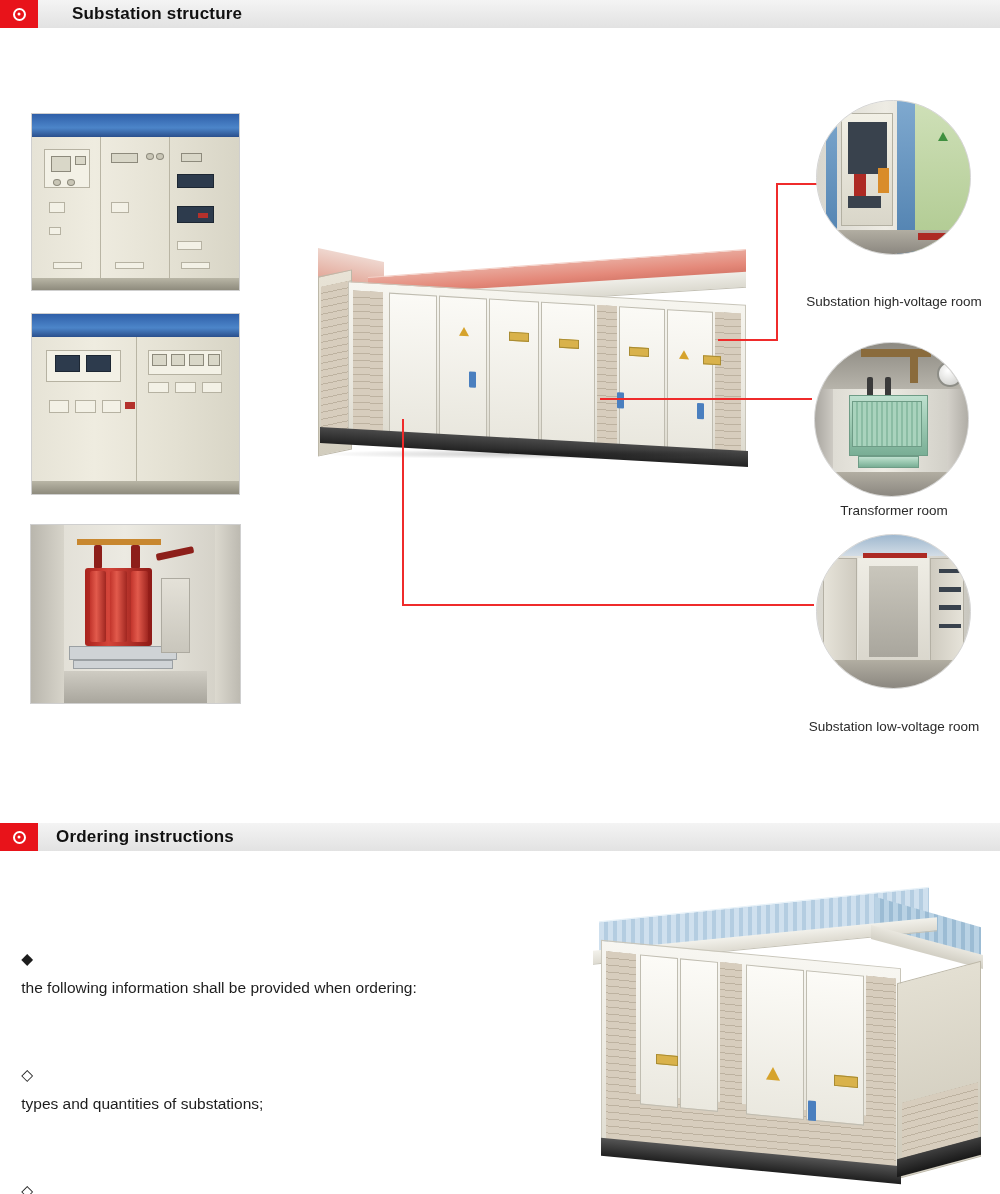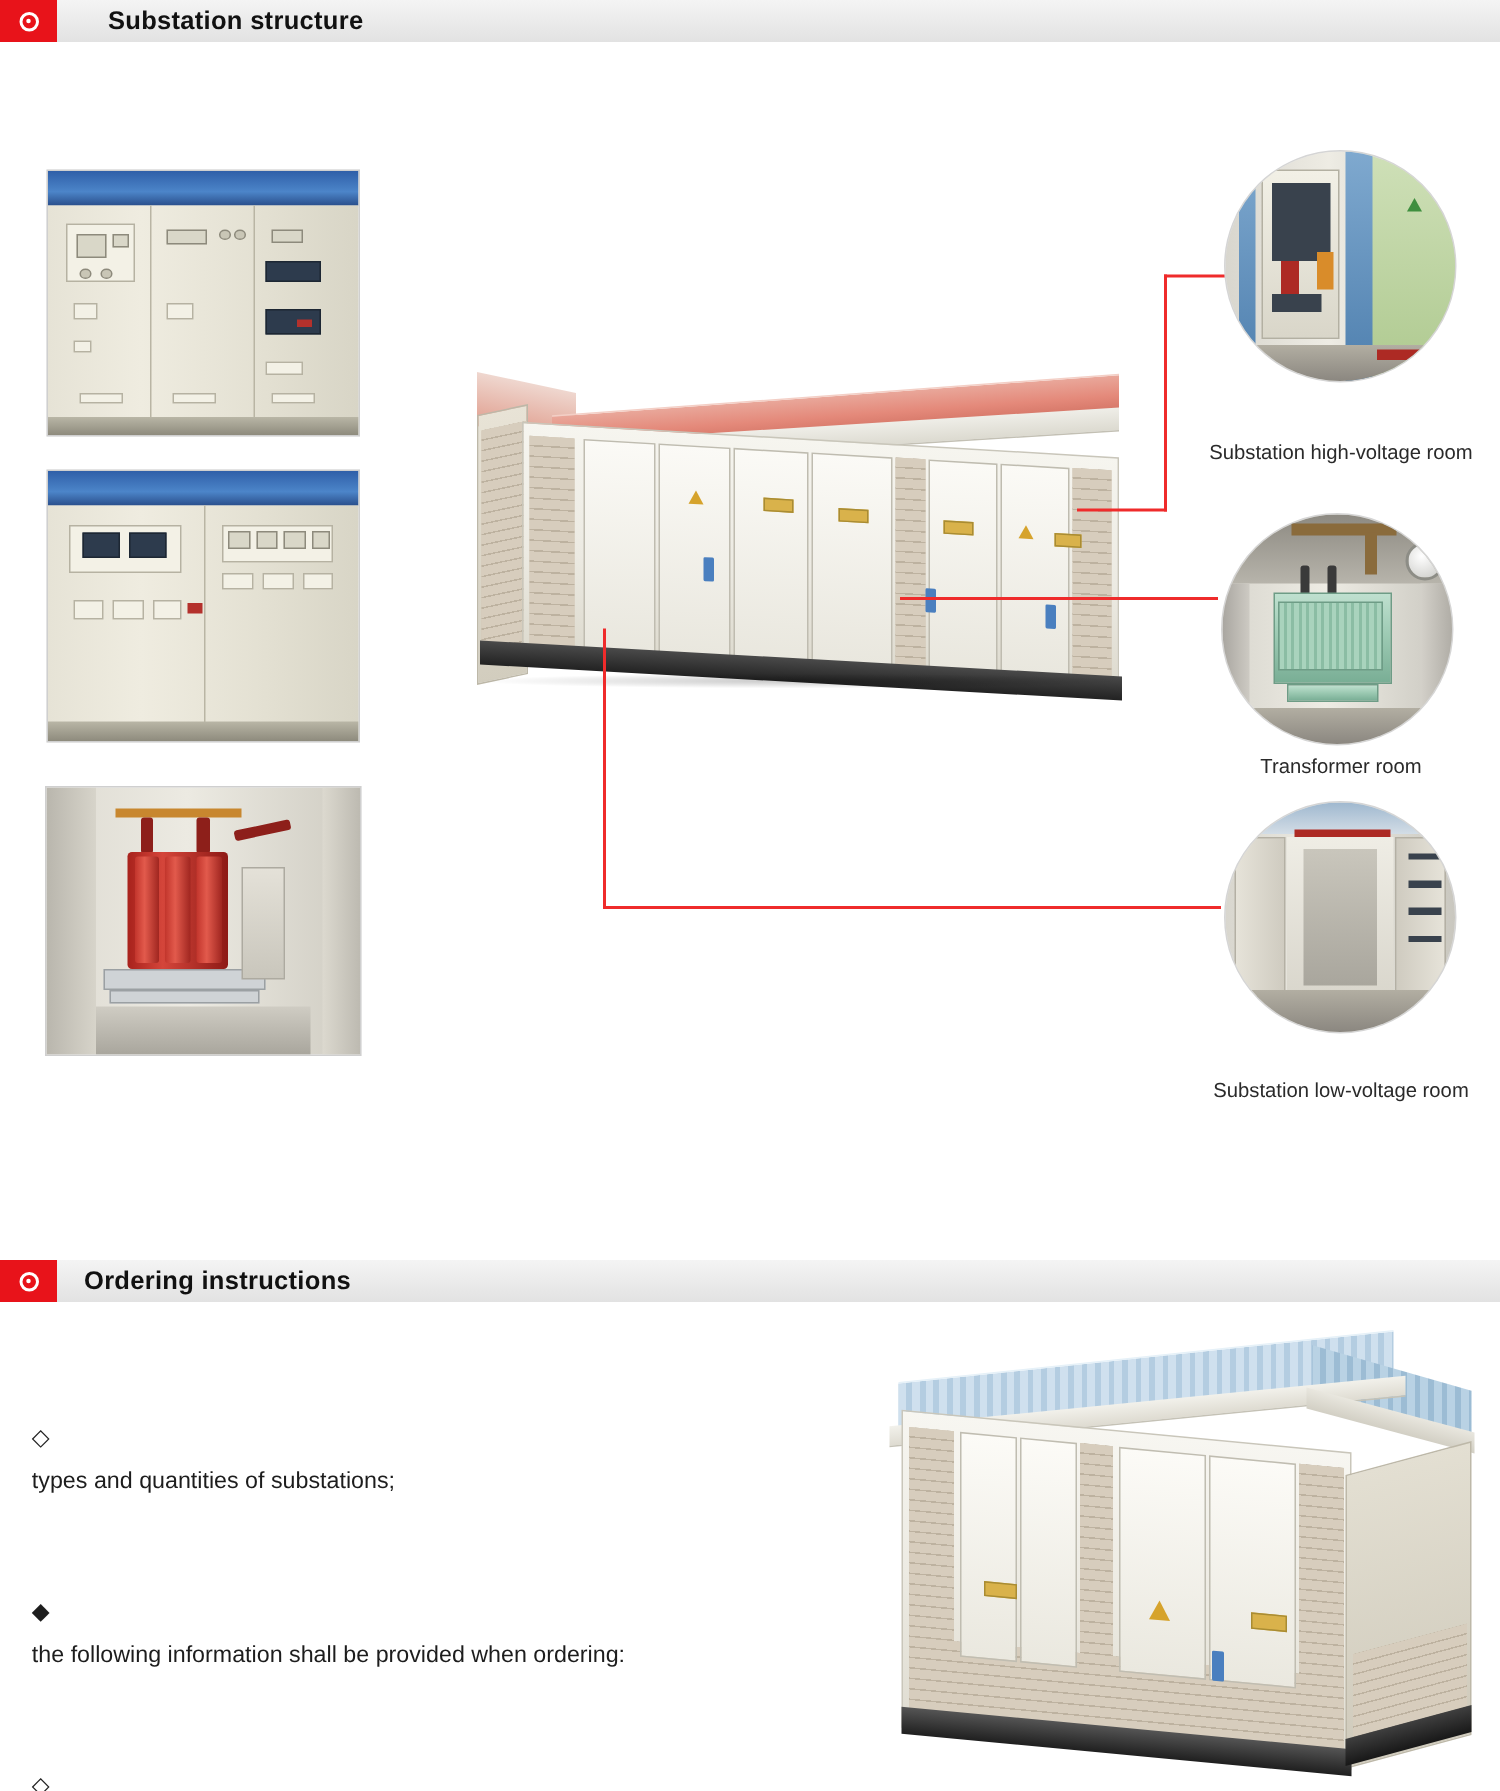--- a/index.html
+++ b/index.html
@@ -54,21 +54,21 @@
   .section-title {
     font-size: 17px;
     font-weight: bold;
     color: #111;
     margin-left: 18px;
     letter-spacing: .2px;
     white-space: nowrap;
   }
 
   #header-structure { top: 0; gap: 16px; }
-  #header-ordering { top: 840px; }
+  #header-ordering { top: 823px; }
 
   
   .photo {
     position: absolute;
     border: 1px solid #cfcfcf;
     background: #efefef;
     overflow: hidden;
   }
 
   
@@ -501,26 +501,26 @@
 
 <div class="section-header" id="header-ordering">
   <div class="header-badge">
     <span class="ring"></span>
   </div>
   <div class="section-title">Ordering instructions</div>
 </div>
 
 <div id="ordering-list">
   <div class="order-line">
+    <span>◆</span>
+    <span>the following information shall be provided when ordering:</span>
+  </div>
+  <div class="order-line">
     <span>◇</span>
     <span>types and quantities of substations;</span>
-  </div>
-  <div class="order-line">
-    <span>◆</span>
-    <span>the following information shall be provided when ordering:</span>
   </div>
   <div class="order-line">
     <span>◇</span>
     
   </div>
 
 </div>
 
 <div id="substation-bottom">
   <div class="b-roof-top"></div>

